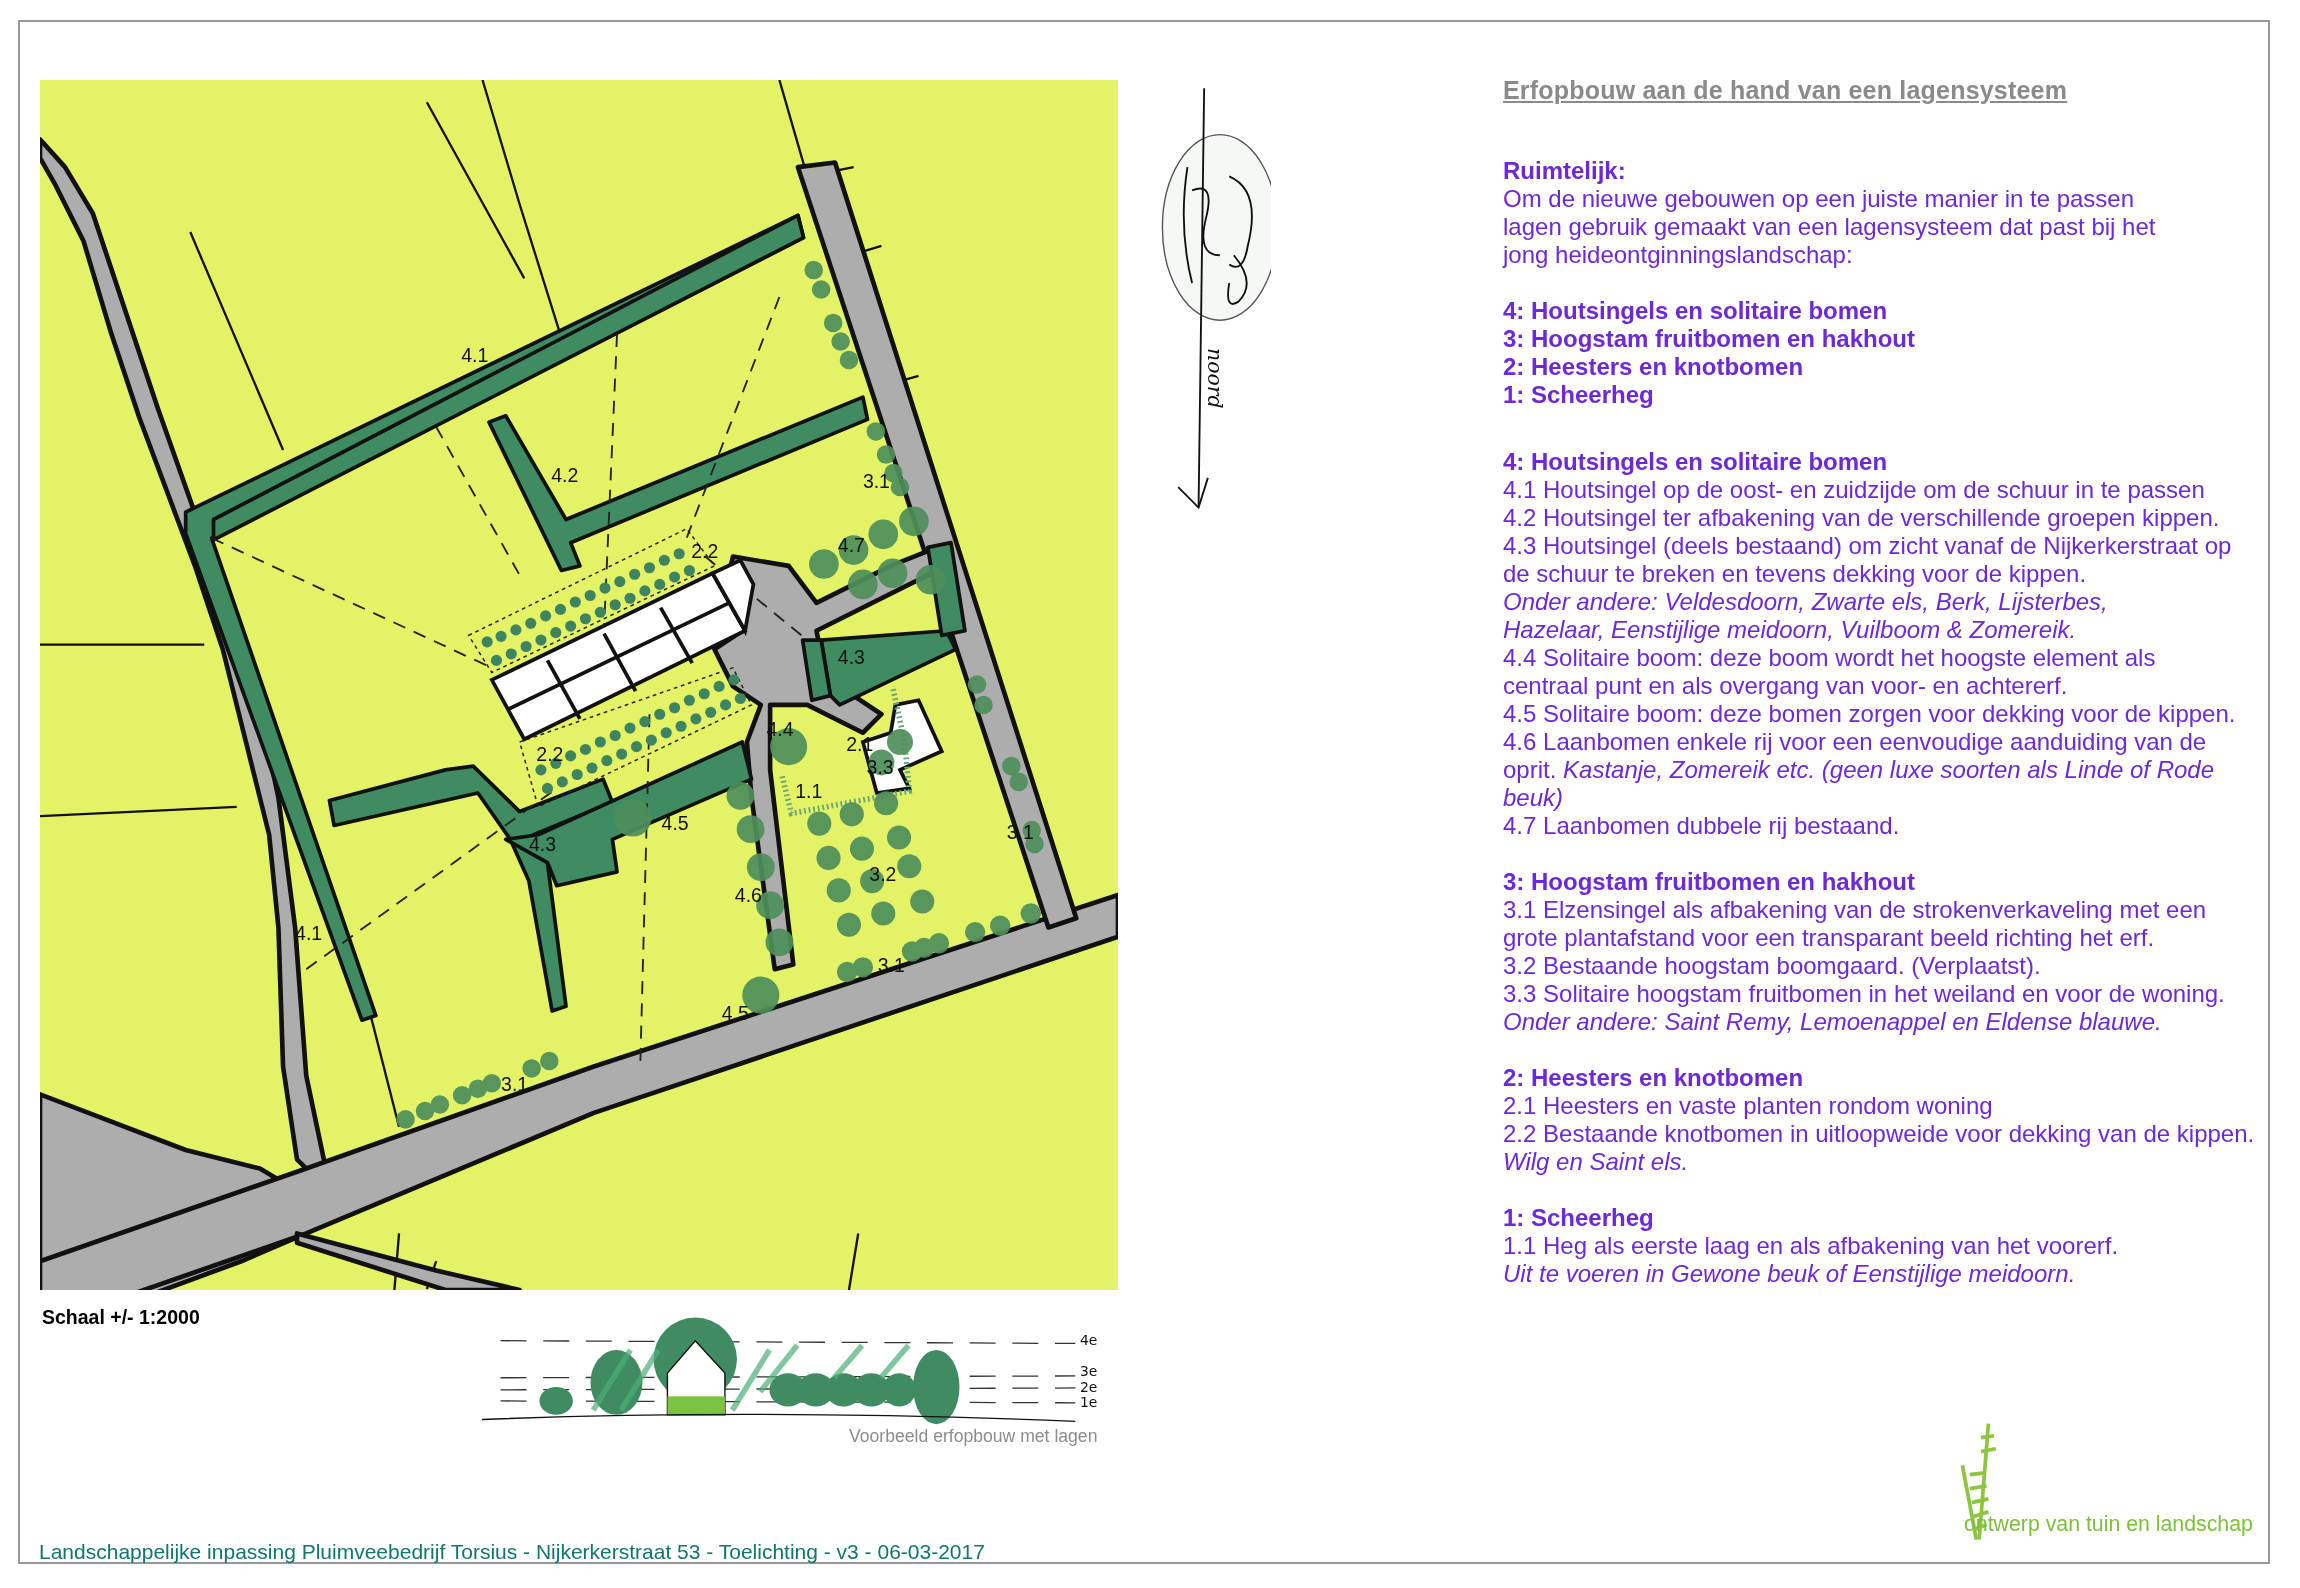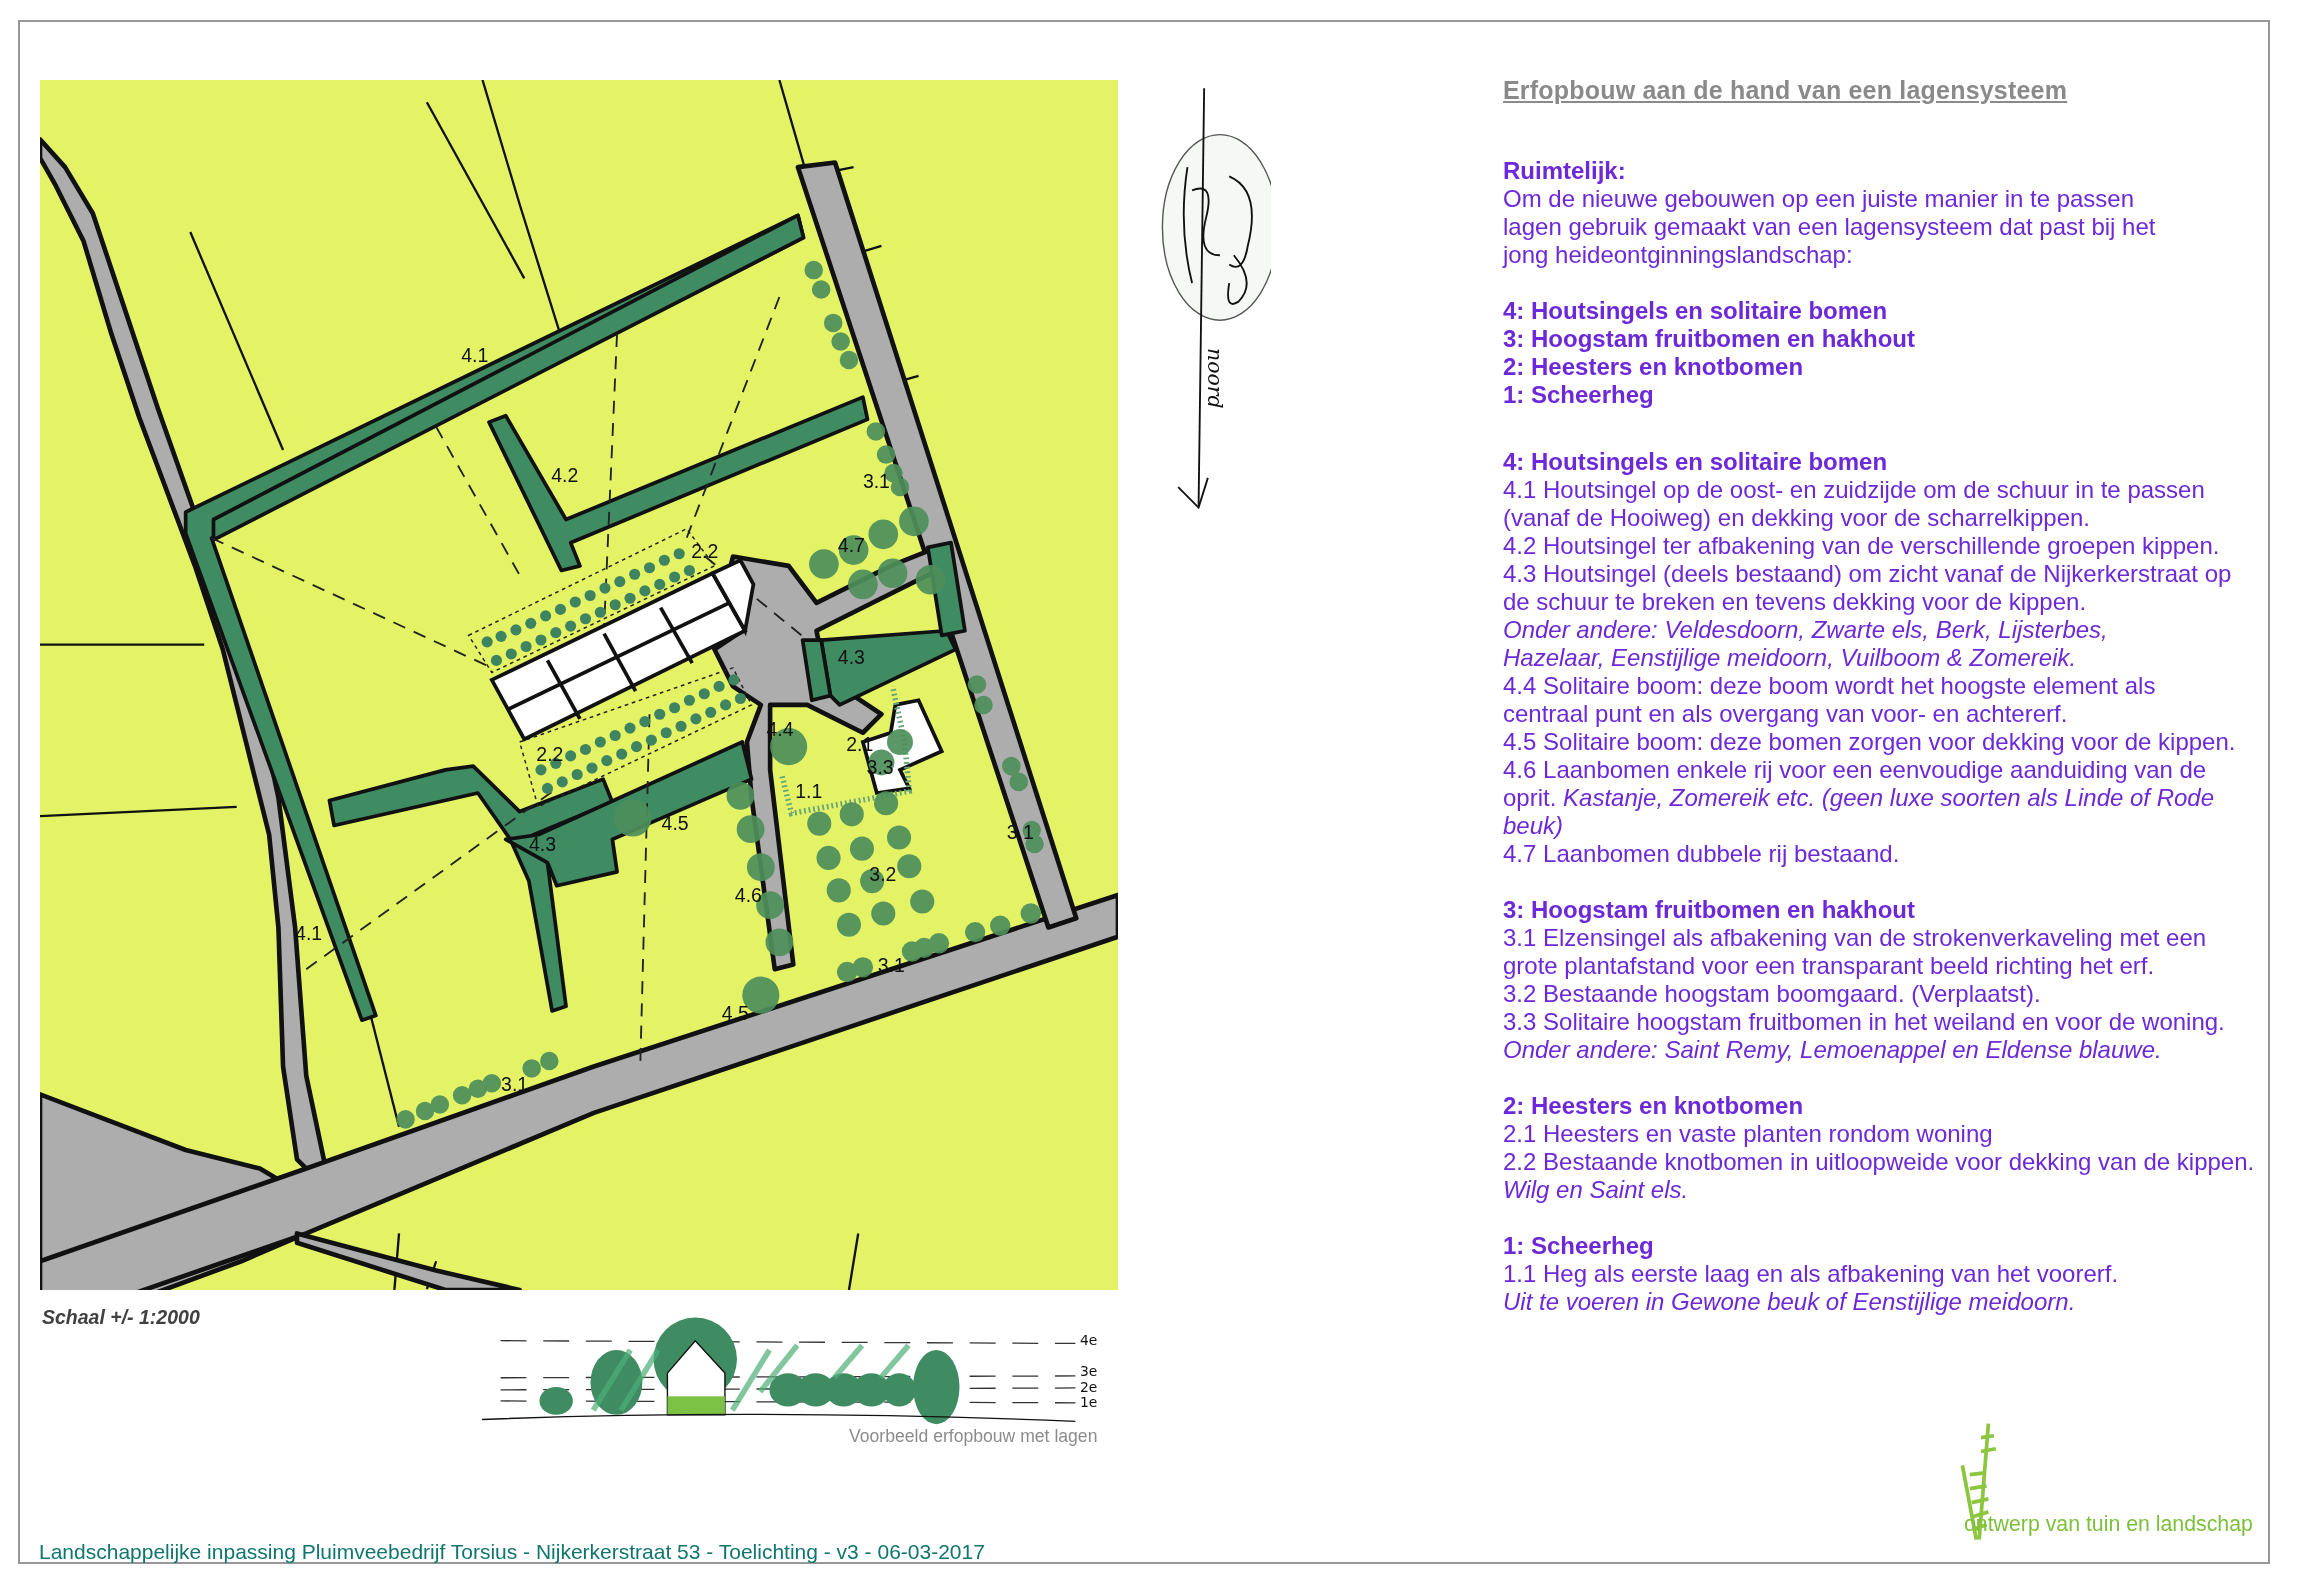--- a/index.html
+++ b/index.html
@@ -2,21 +2,21 @@
 <html style="font-size:15px"><head>
 <meta charset="utf-8">
 <style>
   html, body { margin: 0; padding: 0; background: #ffffff; }
   body { width: 2300px; height: 1589px; position: relative; overflow: hidden;
          font-family: "Liberation Sans", sans-serif; color: #8a8a8a; }
   .frame { position: absolute; left: 17.6px; top: 19.5px; width: 2252px; height: 1544px;
            border: 2.8px solid #989898; box-sizing: border-box; }
   .map { position: absolute; left: 40px; top: 80px; width: 1078px; height: 1210px; }
   .north { position: absolute; left: 1141px; top: 79px; width: 130px; height: 436px; }
-  .scale { position: absolute; left: 42px; top: 1306px; font-size: 19.5px; font-weight: bold; color: #404040; font-style: italic; }
+  .scale { position: absolute; left: 42px; top: 1306px; font-size: 19.5px; font-weight: bold; color: #000000; }
   .sketch { position: absolute; left: 482px; top: 1308px; width: 649px; height: 121px; }
   .sketch-caption { position: absolute; left: 849px; top: 1426px; font-size: 17.6px; color: #8c8c8c; }
   .footer { position: absolute; left: 39px; top: 1540px; font-size: 21px; color: #0f766e; }
   .panel { position: absolute; left: 1503px; top: 76px; width: 761px; }
   .panel h1 { margin: 0 0 52px 0; font-size: 25px; font-weight: bold; color: #8a8a8a; letter-spacing: 0.2px; text-decoration: underline; }
   .panel .blk { font-size: 24px; line-height: 28px; color: #6d28d9; }
   .panel .hd { font-weight: bold; }
   .panel .it { font-style: italic; }
   .panel .gap { height: 28px; }
   .panel .gap2 { height: 39px; }
@@ -299,21 +299,20 @@
     <div>jong heideontginningslandschap:</div>
     <div class="gap"></div>
     <div class="hd">4: Houtsingels en solitaire bomen</div>
     <div class="hd">3: Hoogstam fruitbomen en hakhout</div>
     <div class="hd">2: Heesters en knotbomen</div>
     <div class="hd">1: Scheerheg</div>
     <div class="gap2"></div>
 
     <div class="hd">4: Houtsingels en solitaire bomen</div>
     <div>4.1 Houtsingel op de oost- en zuidzijde om de schuur in te passen</div>
-    <div>(vanaf de Hooiweg) en dekking voor de scharrelkippen.</div>
     <div>4.2 Houtsingel ter afbakening van de verschillende groepen kippen.</div>
     <div>4.3 Houtsingel (deels bestaand) om zicht vanaf de Nijkerkerstraat op</div>
     <div>de schuur te breken en tevens dekking voor de kippen.</div>
     <div class="it">Onder andere: Veldesdoorn, Zwarte els, Berk, Lijsterbes,</div>
     <div class="it">Hazelaar, Eenstijlige meidoorn, Vuilboom &amp; Zomereik.</div>
     <div>4.4 Solitaire boom: deze boom wordt het hoogste element als</div>
     <div>centraal punt en als overgang van voor- en achtererf.</div>
     <div>4.5 Solitaire boom: deze bomen zorgen voor dekking voor de kippen.</div>
     <div>4.6 Laanbomen enkele rij voor een eenvoudige aanduiding van de</div>
     <div><span>oprit. </span><span class="it">Kastanje, Zomereik etc. (geen luxe soorten als Linde of Rode beuk)</span></div>

